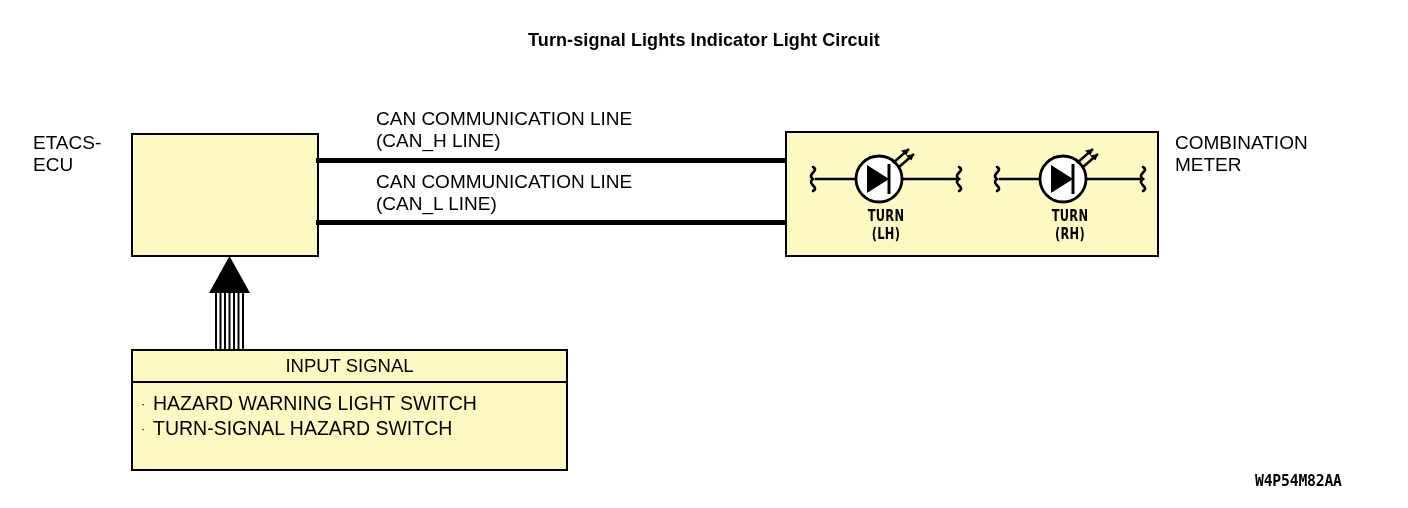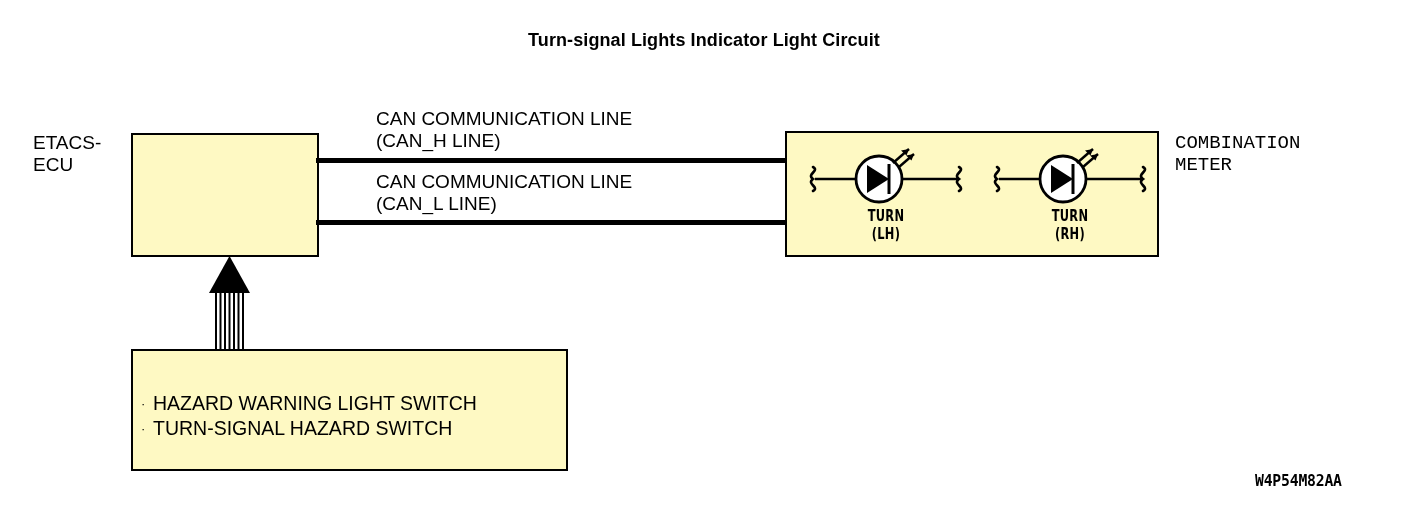--- a/index.html
+++ b/index.html
@@ -43,21 +43,21 @@
   #meter-box{ left: 785px; top: 131px; width: 374px; height: 126px; }
   #input-box{ left: 131px; top: 349px; width: 437px; height: 122px; }
 
   
   .label {
     font-size: 19px;
     line-height: 22px;
     white-space: pre-line;
   }
   #ecu-label   { left: 33px;  top: 132px; }
-  #meter-label { left: 1175px; top: 132px; font-family: Liberation Mono, monospace; }
+  #meter-label { left: 1175px; top: 132px; }
 
   
   .can-wire {
     background: #000;
     height: 5px;
     left: 316px;
     width: 471px;
   }
   #can-h-wire { top: 158px; }
   #can-l-wire { top: 220px; }
@@ -221,20 +221,21 @@
       <line x1="24.5" y1="37" x2="24.5" y2="96"></line>
       <line x1="29" y1="37" x2="29" y2="96"></line>
       <line x1="33.5" y1="37" x2="33.5" y2="96"></line>
       <line x1="38" y1="37" x2="38" y2="96"></line>
     </g>
 
     <path d="M24.5 1 L45 38 L4 38 Z" fill="#000"></path>
   </svg>
 
   <div class="abs box" id="input-box">
+    <div id="input-header">INPUT SIGNAL</div>
     <div id="input-list">
       <div class="input-item">
         <span class="bullet">·</span><span>HAZARD WARNING LIGHT SWITCH</span>
       </div>
       <div class="input-item">
         <span class="bullet">·</span><span>TURN-SIGNAL HAZARD SWITCH</span>
       </div>
     </div>
   </div>
 

